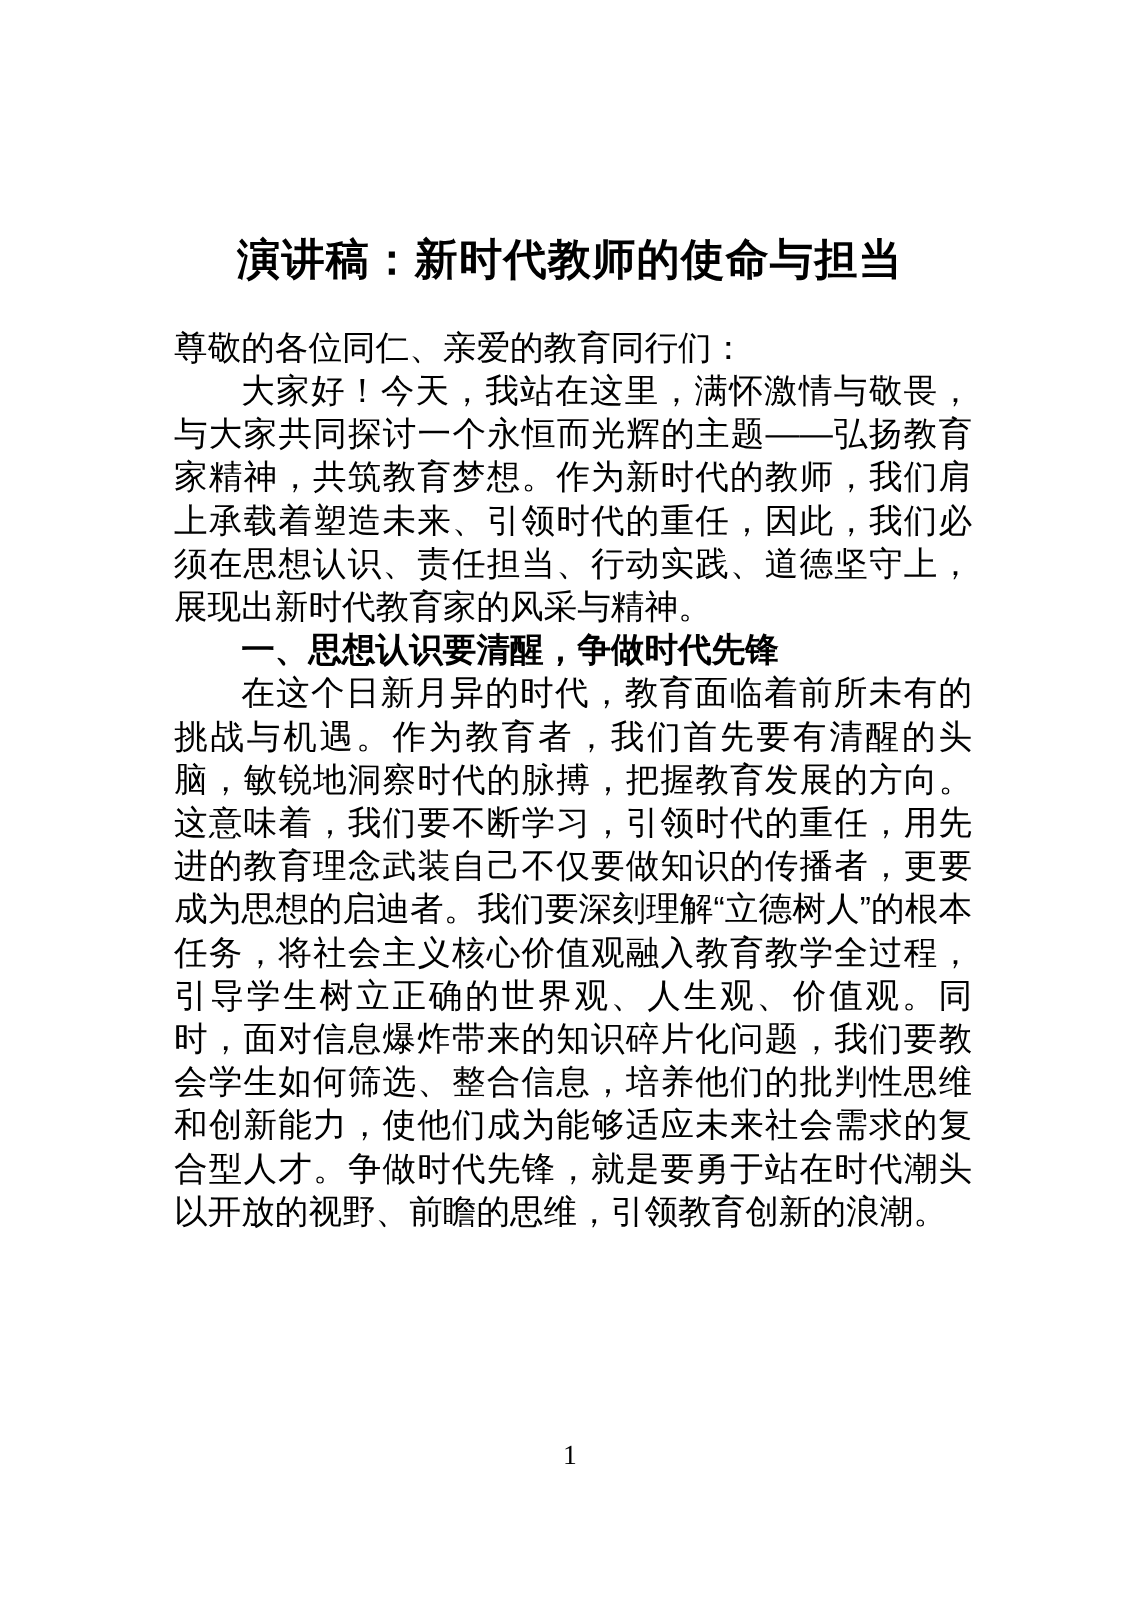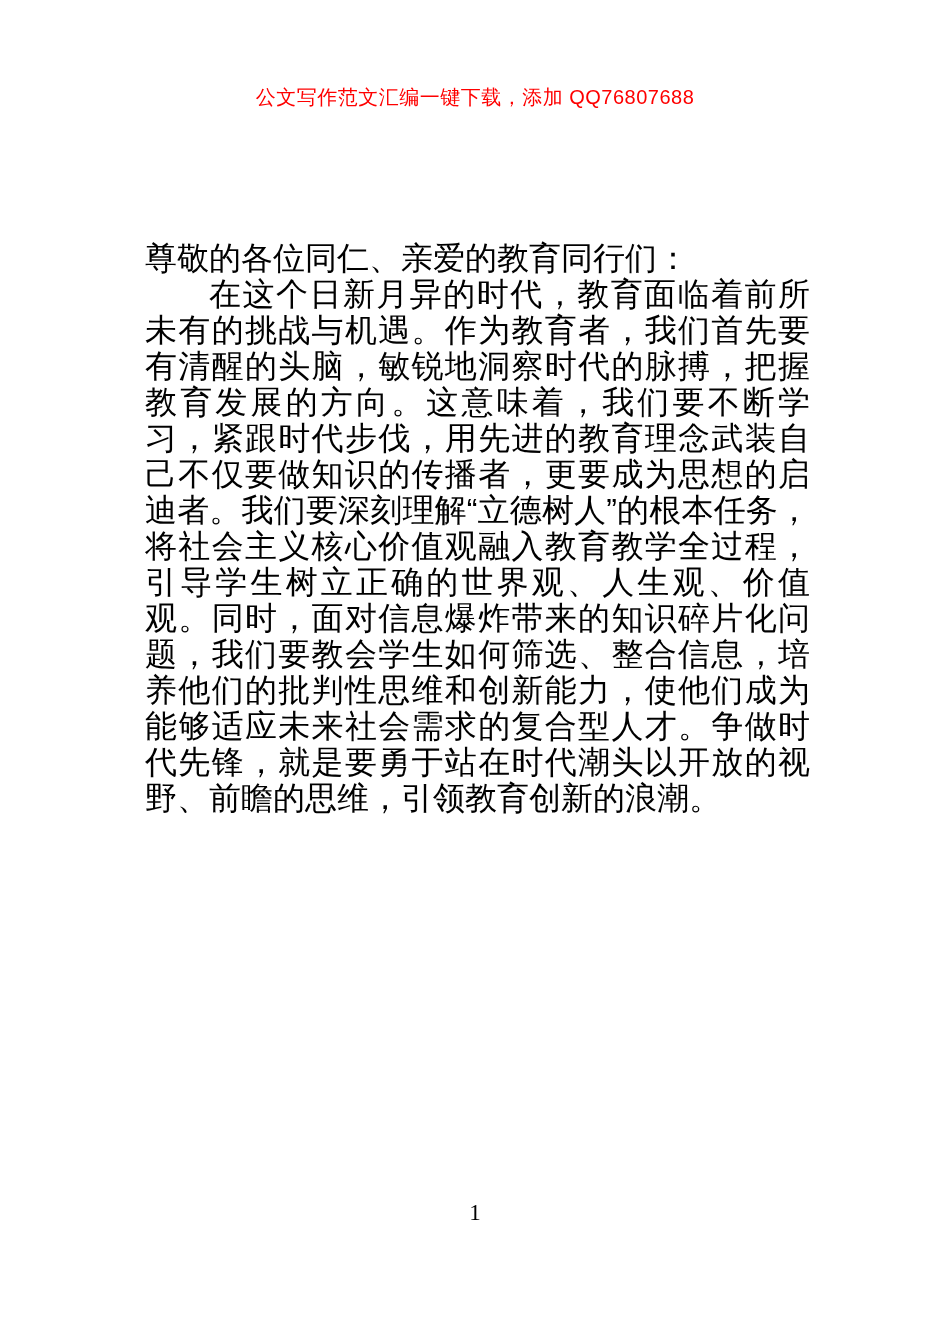--- a/index.html
+++ b/index.html
@@ -36,24 +36,24 @@
     top: 168px;
     left: 0;
     width: 100%;
     text-align: center;
     font-size: 36px;
     font-weight: 700;
     letter-spacing: 1px;
   }
   .content {
     position: absolute;
-    top: 240px;
+    top: 272px;
     left: 145px;
     width: 665px;
-    font-size: 32px;
+    font-size: 28px;
     line-height: 36px;
     text-align: justify;
   }
   .content p {
     margin: 0;
     padding: 0;
     text-indent: 2em;
   }
   .content p.salutation {
     text-indent: 0;
@@ -69,28 +69,30 @@
     text-align: center;
     font-size: 23px;
     font-family: "Liberation Serif", "DejaVu Serif", serif;
   }
 </style>
 </head>
 <body>
 
 <div class="page">
 
-  <div class="notice">公文写作范文汇编一键下载，添加 QQ76807688</div>
 
+  <h1 class="doc-title">演讲稿：新时代教师的使命与担当</h1>
 
   <div class="content">
     <p class="salutation">尊敬的各位同仁、亲爱的教育同行们：</p>
 
+    <p class="body-paragraph">大家好！今天，我站在这里，满怀激情与敬畏，与大家共同探讨一个永恒而光辉的主题——弘扬教育家精神，共筑教育梦想。作为新时代的教师，我们肩上承载着塑造未来、引领时代的重任，因此，我们必须在思想认识、责任担当、行动实践、道德坚守上，展现出新时代教育家的风采与精神。</p>
 
+    <p class="section-heading">一、思想认识要清醒，争做时代先锋</p>
 
-    <p class="body-paragraph">在这个日新月异的时代，教育面临着前所未有的挑战与机遇。作为教育者，我们首先要有清醒的头脑，敏锐地洞察时代的脉搏，把握教育发展的方向。这意味着，我们要不断学习，紧跟时代步伐，用先进的教育理念武装自己不仅要做知识的传播者，更要成为思想的启迪者。我们要深刻理解“立德树人”的根本任务，将社会主义核心价值观融入教育教学全过程，引导学生树立正确的世界观、人生观、价值观。同时，面对信息爆炸带来的知识碎片化问题，我们要教会学生如何筛选、整合信息，培养他们的批判性思维和创新能力，使他们成为能够适应未来社会需求的复合型人才。争做时代先锋，就是要勇于站在时代潮头以开放的视野、前瞻的思维，引领教育创新的浪潮。</p>
+    <p class="body-paragraph">在这个日新月异的时代，教育面临着前所未有的挑战与机遇。作为教育者，我们首先要有清醒的头脑，敏锐地洞察时代的脉搏，把握教育发展的方向。这意味着，我们要不断学习，引领时代的重任，用先进的教育理念武装自己不仅要做知识的传播者，更要成为思想的启迪者。我们要深刻理解“立德树人”的根本任务，将社会主义核心价值观融入教育教学全过程，引导学生树立正确的世界观、人生观、价值观。同时，面对信息爆炸带来的知识碎片化问题，我们要教会学生如何筛选、整合信息，培养他们的批判性思维和创新能力，使他们成为能够适应未来社会需求的复合型人才。争做时代先锋，就是要勇于站在时代潮头以开放的视野、前瞻的思维，引领教育创新的浪潮。</p>
 
 
   </div>
 
   <div class="page-number">1</div>
 
 </div>
 
 </body></html>

